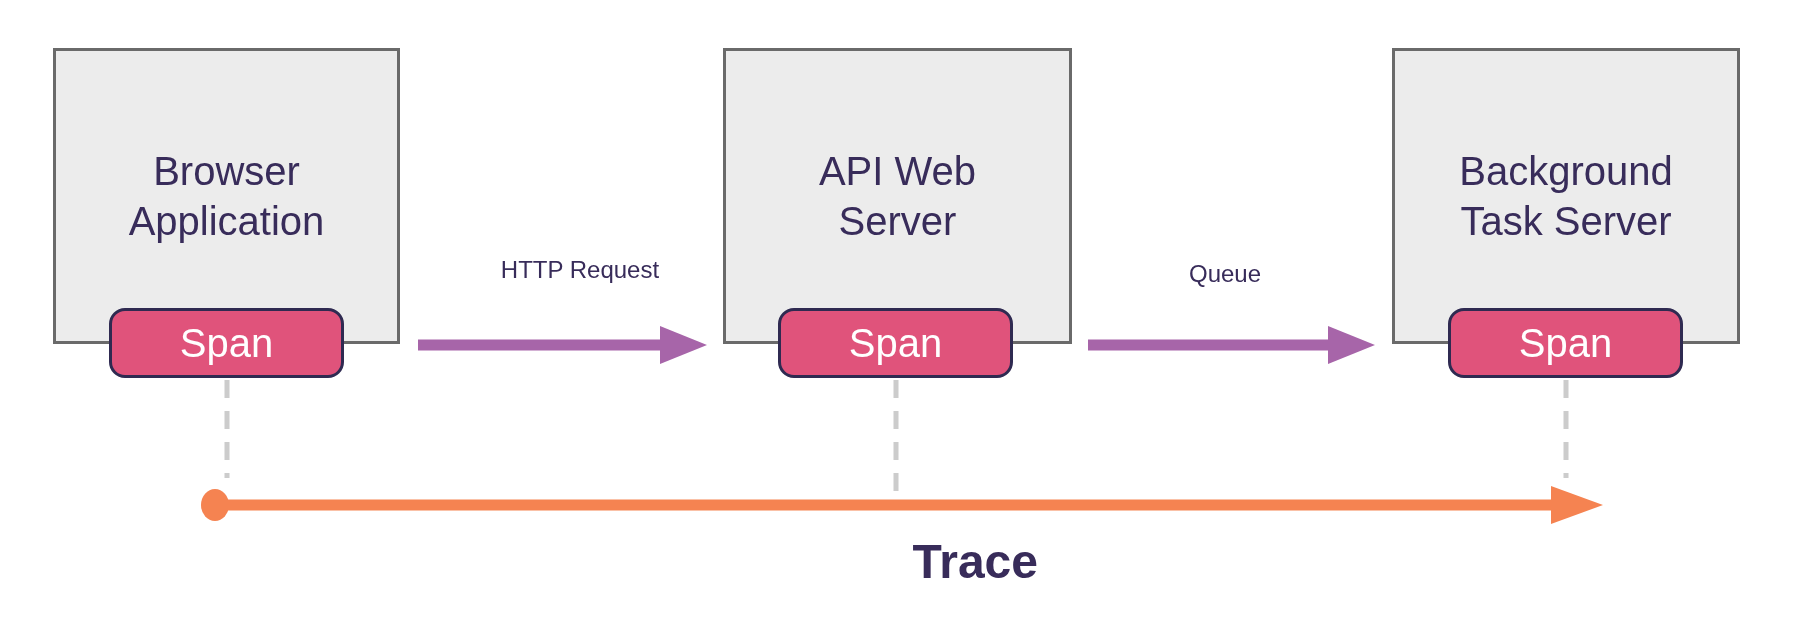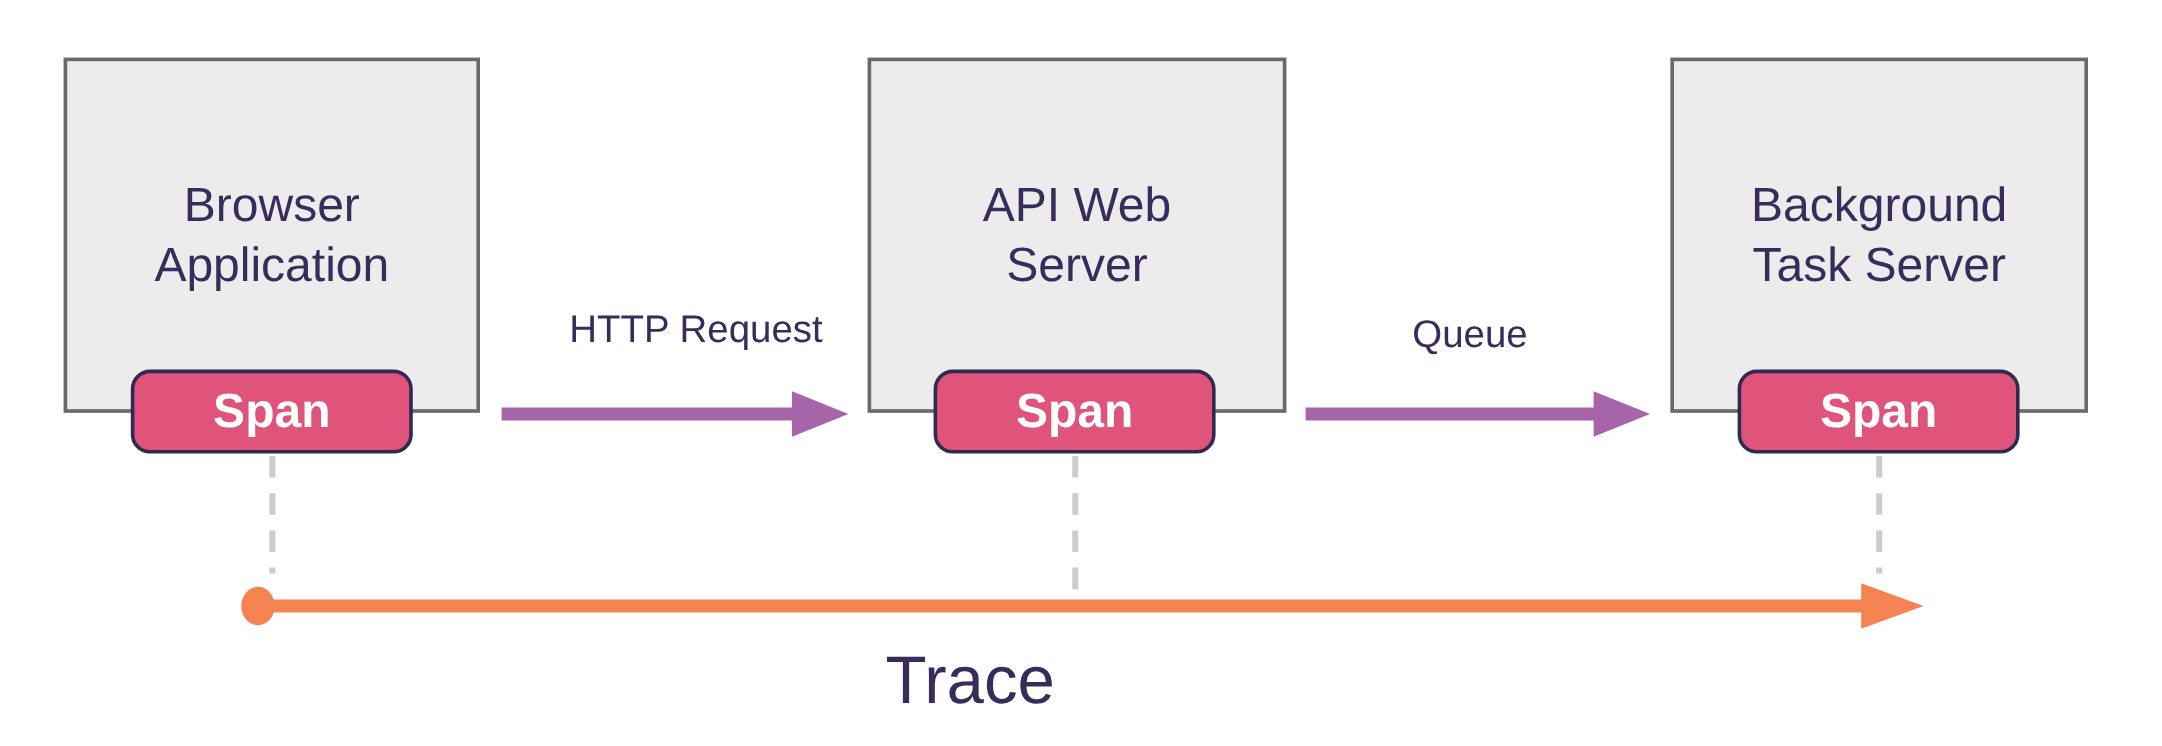--- a/index.html
+++ b/index.html
@@ -37,39 +37,39 @@
     height: 70px;
     box-sizing: border-box;
     background: #e0537b;
     border: 3px solid #2f2a51;
     border-radius: 16px;
     display: flex;
     align-items: center;
     justify-content: center;
     color: #ffffff;
     font-size: 40px;
-    font-weight: 700;
+    font-weight: 400;
   }
   .edge-label {
     position: absolute;
     width: 320px;
     text-align: center;
     color: #382c5a;
-    font-size: 32px;
+    font-size: 24px;
     font-weight: 500;
   }
   .trace-label {
     position: absolute;
     left: 738px;
     top: 534px;
     width: 300px;
-    text-align: left;
+    text-align: right;
     color: #382c5a;
-    font-size: 56px;
-    font-weight: 400;
+    font-size: 48px;
+    font-weight: 700;
   }
   .lines-overlay {
     position: absolute;
     left: 0;
     top: 0;
     width: 1802px;
     height: 622px;
   }
 </style>
 </head>

